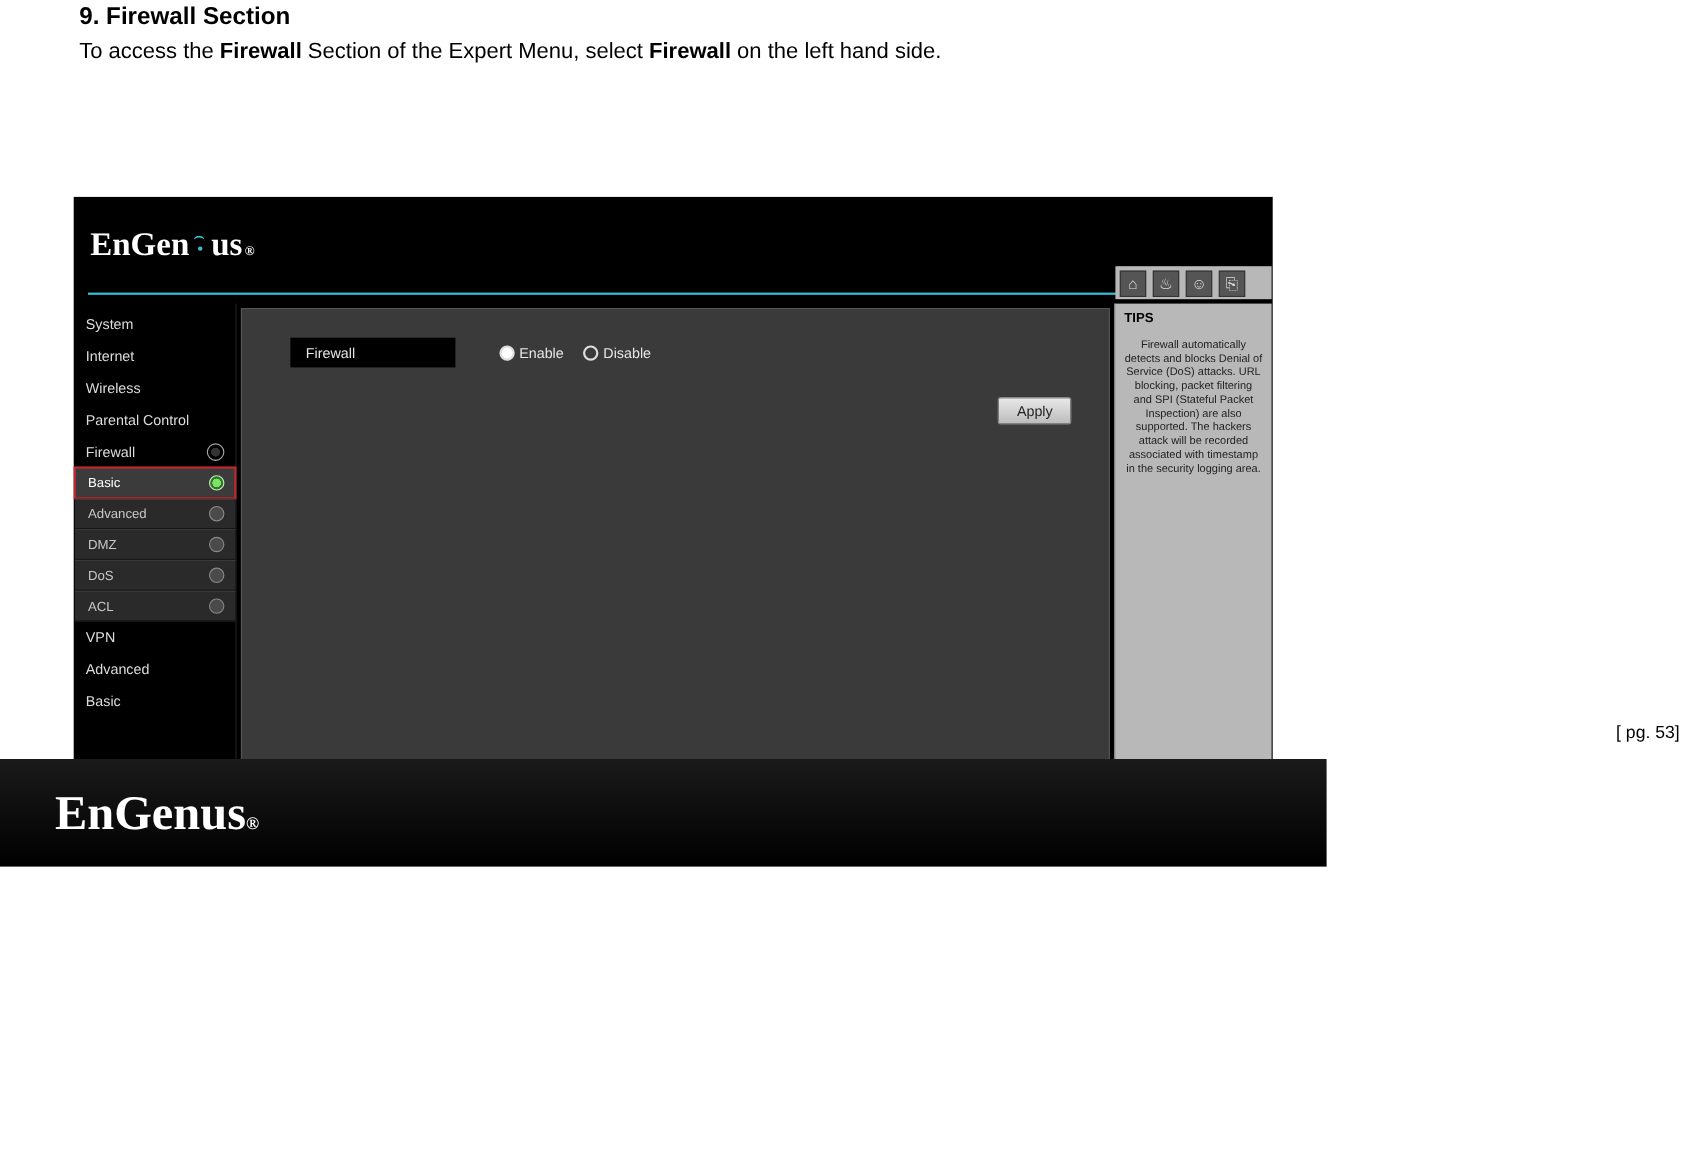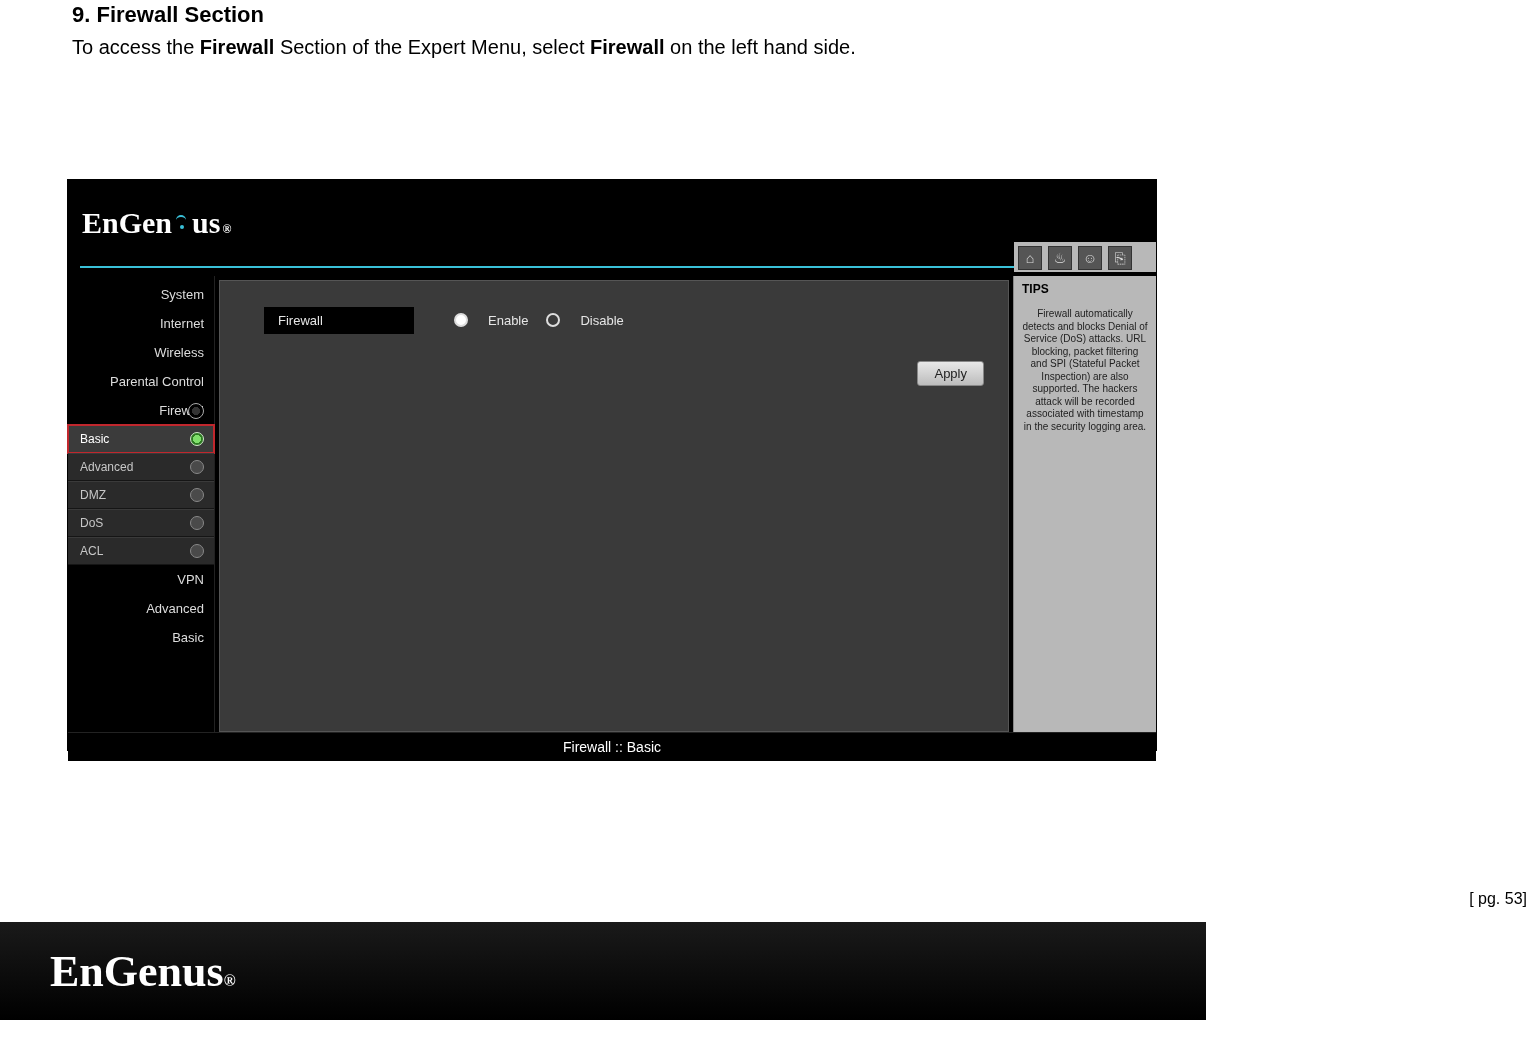--- a/index.html
+++ b/index.html
@@ -6,21 +6,21 @@
     margin: 0;
     padding: 0;
     font-family: Arial, Helvetica, sans-serif;
     background: #fff;
     color: #000;
     width: 1529px;
   }
   .page {
     position: relative;
     width: 1529px;
-    height: 1020px;
+    height: 788px;
   }
   .doc-text {
     position: absolute;
     left: 72px;
     top: 0;
     width: 1200px;
     font-size: 20px;
     line-height: 1.35;
   }
   .doc-text h2 {
@@ -98,21 +98,20 @@
     width: 146px;
     background: #000;
     border-right: 1px solid #222;
     padding-top: 4px;
   }
   .nav-item {
     padding: 7px 10px;
     font-size: 13px;
     color: #ddd;
     position: relative;
-    text-align: right;
   }
   .nav-item.expanded::after {
     content: "";
     position: absolute;
     right: 10px; top: 50%;
     transform: translateY(-50%);
     width: 14px; height: 14px;
     border: 1px solid #aaa;
     border-radius: 50%;
     background: radial-gradient(circle at 50% 50%, #333 40%, #000 42%);
@@ -164,29 +163,29 @@
     padding: 6px 14px;
     width: 122px;
     font-size: 13px;
   }
   .radio-group {
     margin-left: 40px;
     display: flex;
     gap: 18px;
     font-size: 13px;
   }
-  .radio-opt { display: inline-flex; gap:20px; }
+  .radio-opt { display: inline-flex; align-items:center; gap:4px; }
   .radio-dot {
     width: 10px; height: 10px; border-radius:50%;
     border: 2px solid #ddd; display:inline-block;
   }
   .radio-dot.checked { background:#fff; }
   .apply-row {
     position: absolute;
-    right: 24px;
+    right: 34px;
     top: 80px;
   }
   .btn-apply {
     background: linear-gradient(#e8e8e8,#bcbcbc);
     color: #222;
     font-size: 13px;
     padding: 4px 16px;
     border: 1px solid #888;
     border-radius: 3px;
   }

